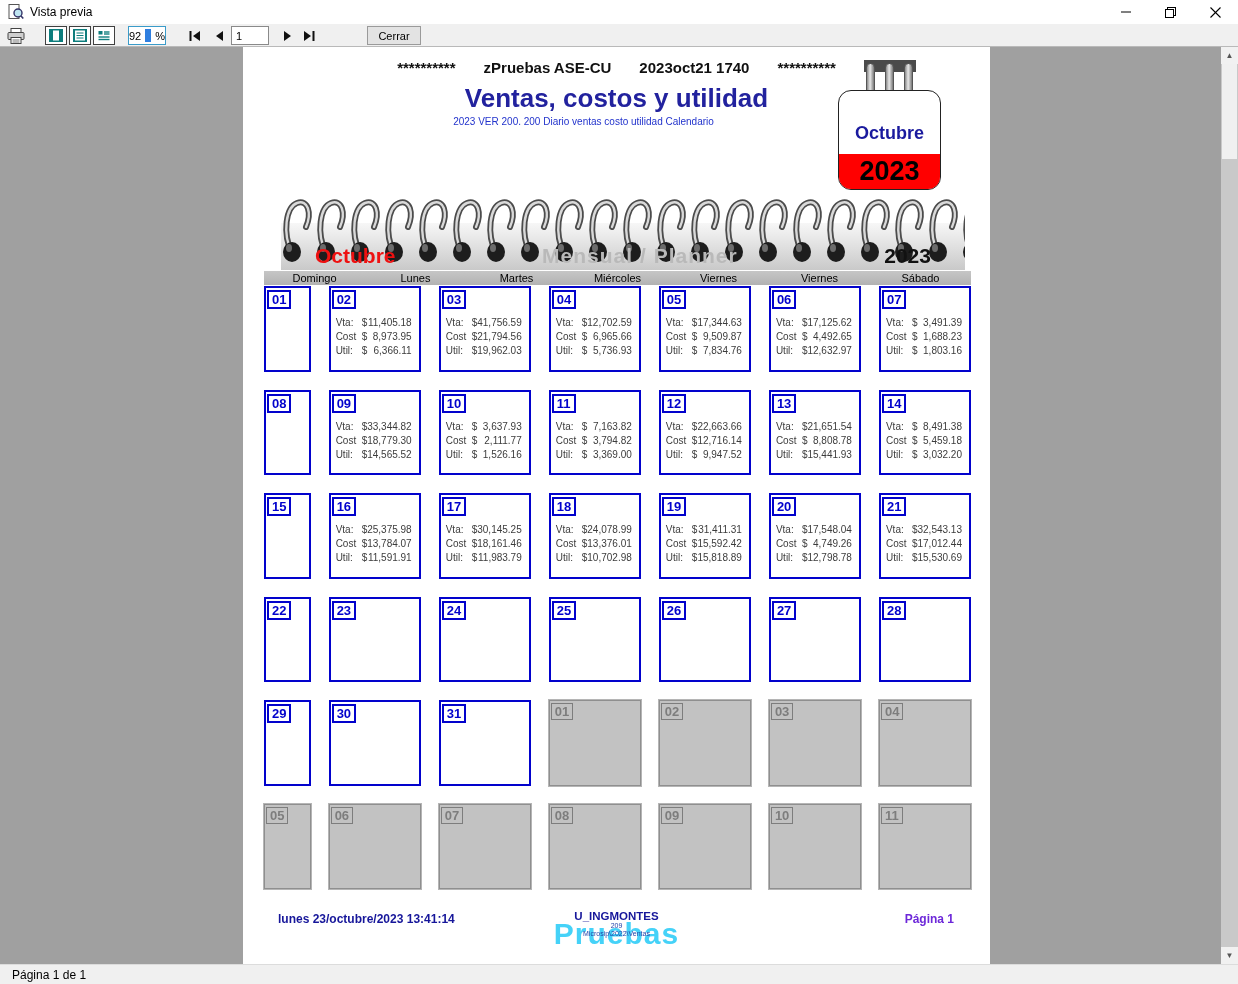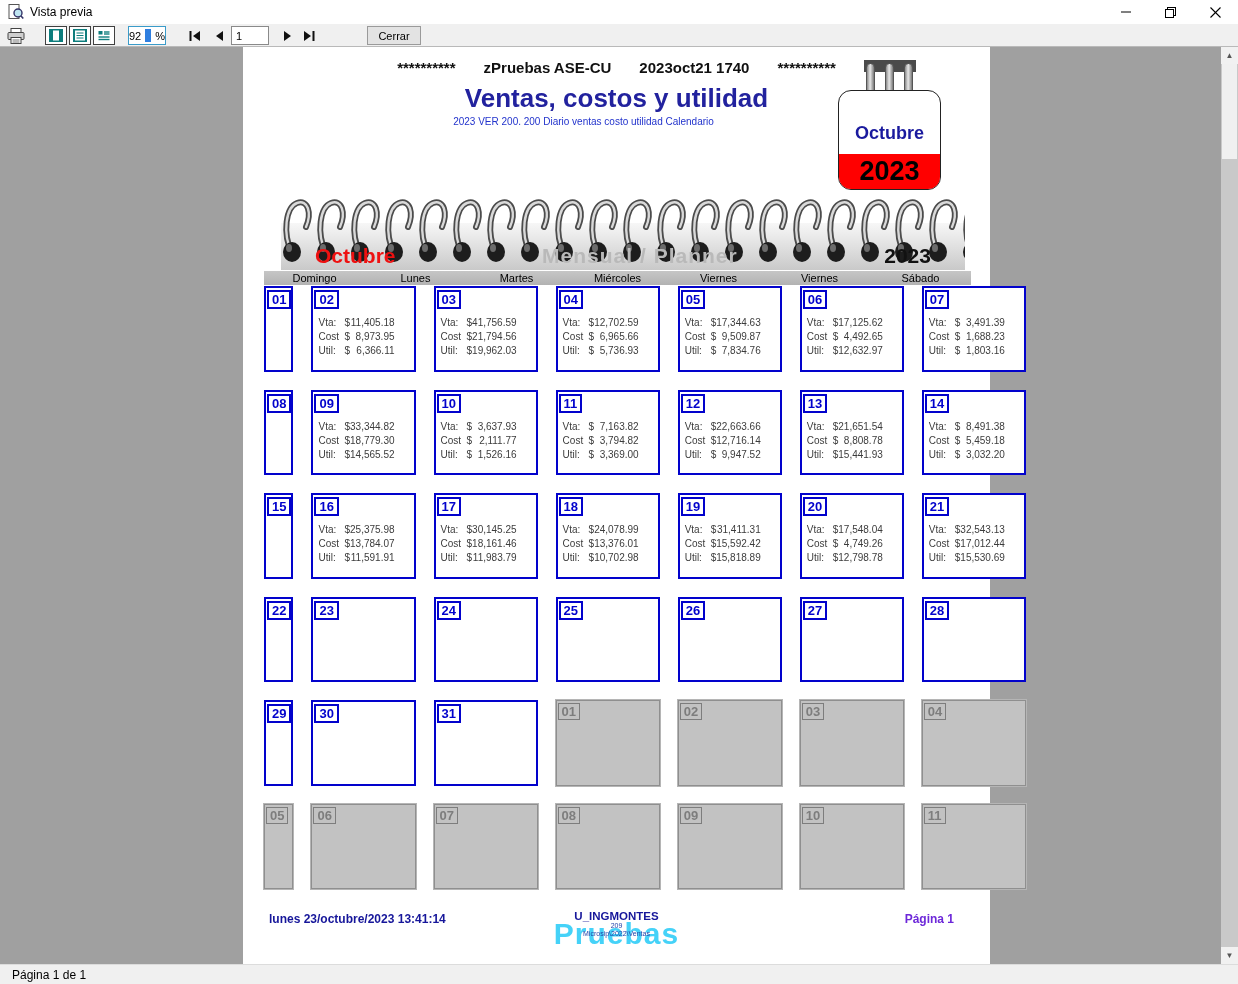--- a/index.html
+++ b/index.html
@@ -76,27 +76,27 @@
   
   .grid { position:absolute; left:21px; top:239px; width:707px; height:603px;
     display:grid; grid-template-columns:repeat(7,1fr); grid-template-rows:repeat(6,1fr);
     gap:18px; background:#fff; }
   .cell { position:relative; }
   .cell.active { background:#fff; border:2px solid #0202cc; }
   .cell.inactive { background:#c2c2c2; border:1px solid #8f8f8f; box-shadow:0 0 0 1px #b5b5b5; }
   .daynum { display:inline-block; margin:2px 0 0 1px; padding:0 3px; border:2px solid #0202cc;
     font-weight:bold; font-size:13px; line-height:15px; color:#0202cc; }
   .cell.inactive .daynum { color:#7d7d7d; border-color:#7d7d7d; border-width:1px; }
-  .rows { margin-top:7px; padding:0 19px 0 5px; }
+  .rows { margin-top:7px; padding:0 7px 0 5px; }
   .money { display:flex; font-size:10px; line-height:14px; color:#3c3c3c; }
   .money .lbl { width:26px; }
   .money .amt { flex:1; text-align:right; }
 
   
-  .rfooter-left { position:absolute; left:26px; top:865px; font-weight:bold; font-size:12px; color:#16169a; }
+  .rfooter-left { position:absolute; left:35px; top:865px; font-weight:bold; font-size:12px; color:#16169a; }
   .rfooter-right { position:absolute; right:36px; top:865px; font-weight:bold; font-size:12px; color:#6d28d9; }
   .rfooter-center { position:absolute; left:50%; top:863px; transform:translateX(-50%);
     text-align:center; z-index:2; }
   .rfooter-center .user { font-weight:bold; font-size:11.5px; color:#16169a; }
   .rfooter-center .tiny { font-size:7px; color:#2244aa; line-height:8px; }
   .watermark { position:absolute; left:50%; top:870px; transform:translateX(-50%);
     font-weight:bold; font-size:30px; color:#45d2f8; z-index:1; letter-spacing:1px; }
 
   
   .statusbar { position:absolute; left:0; top:964px; width:1238px; height:20px;

